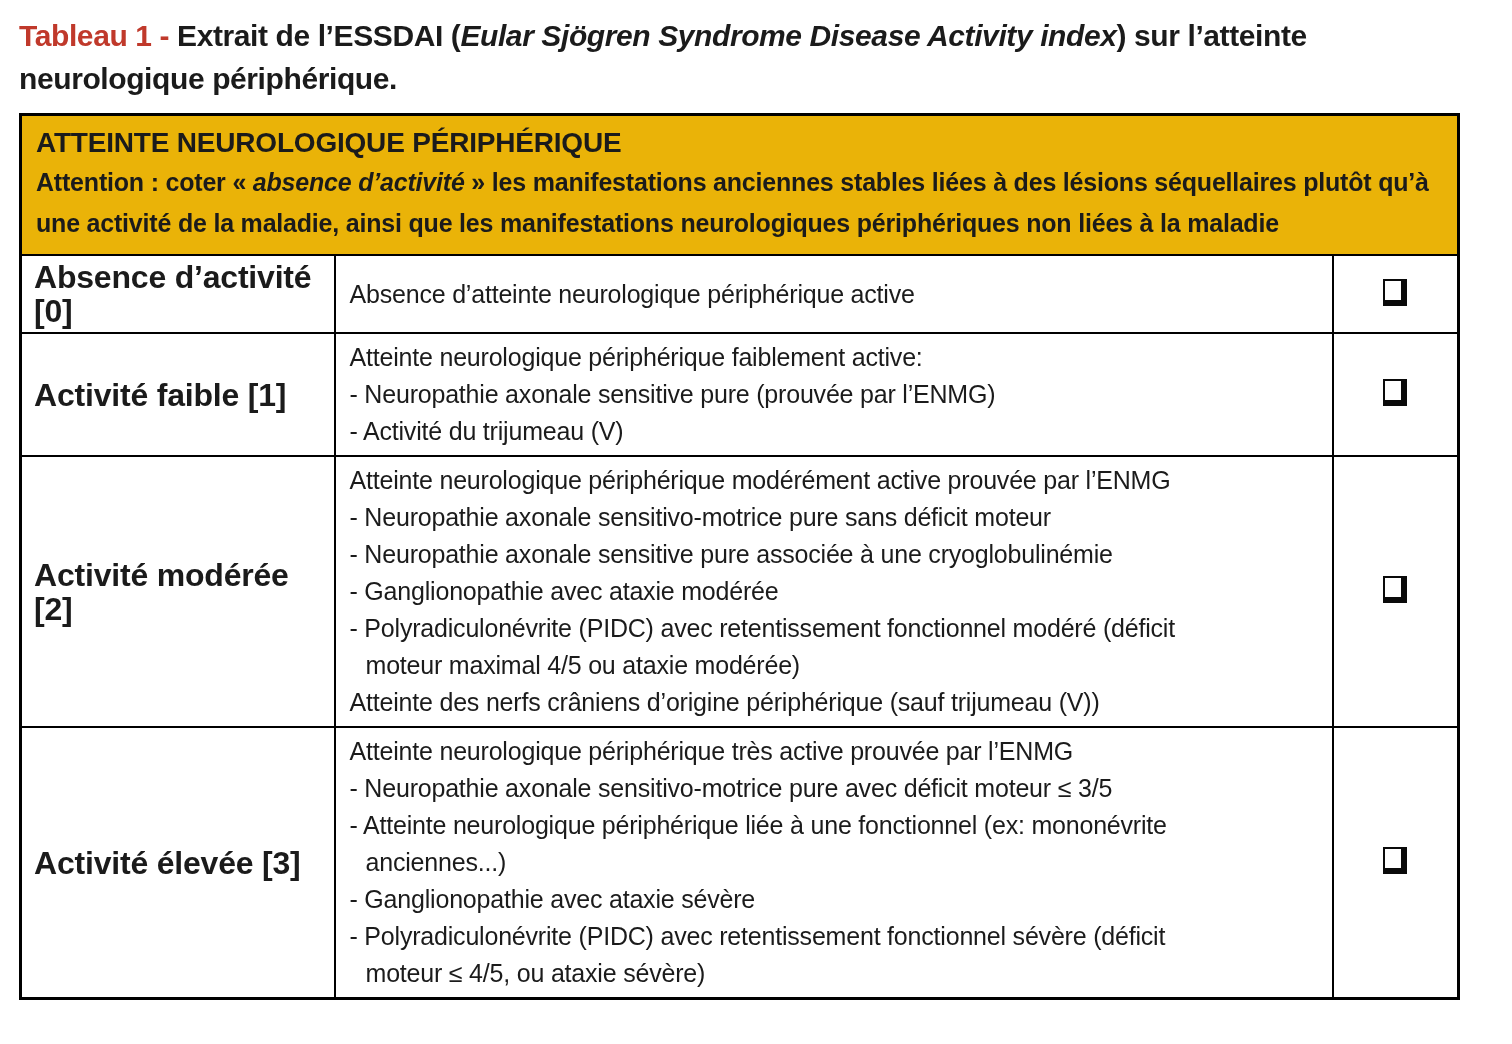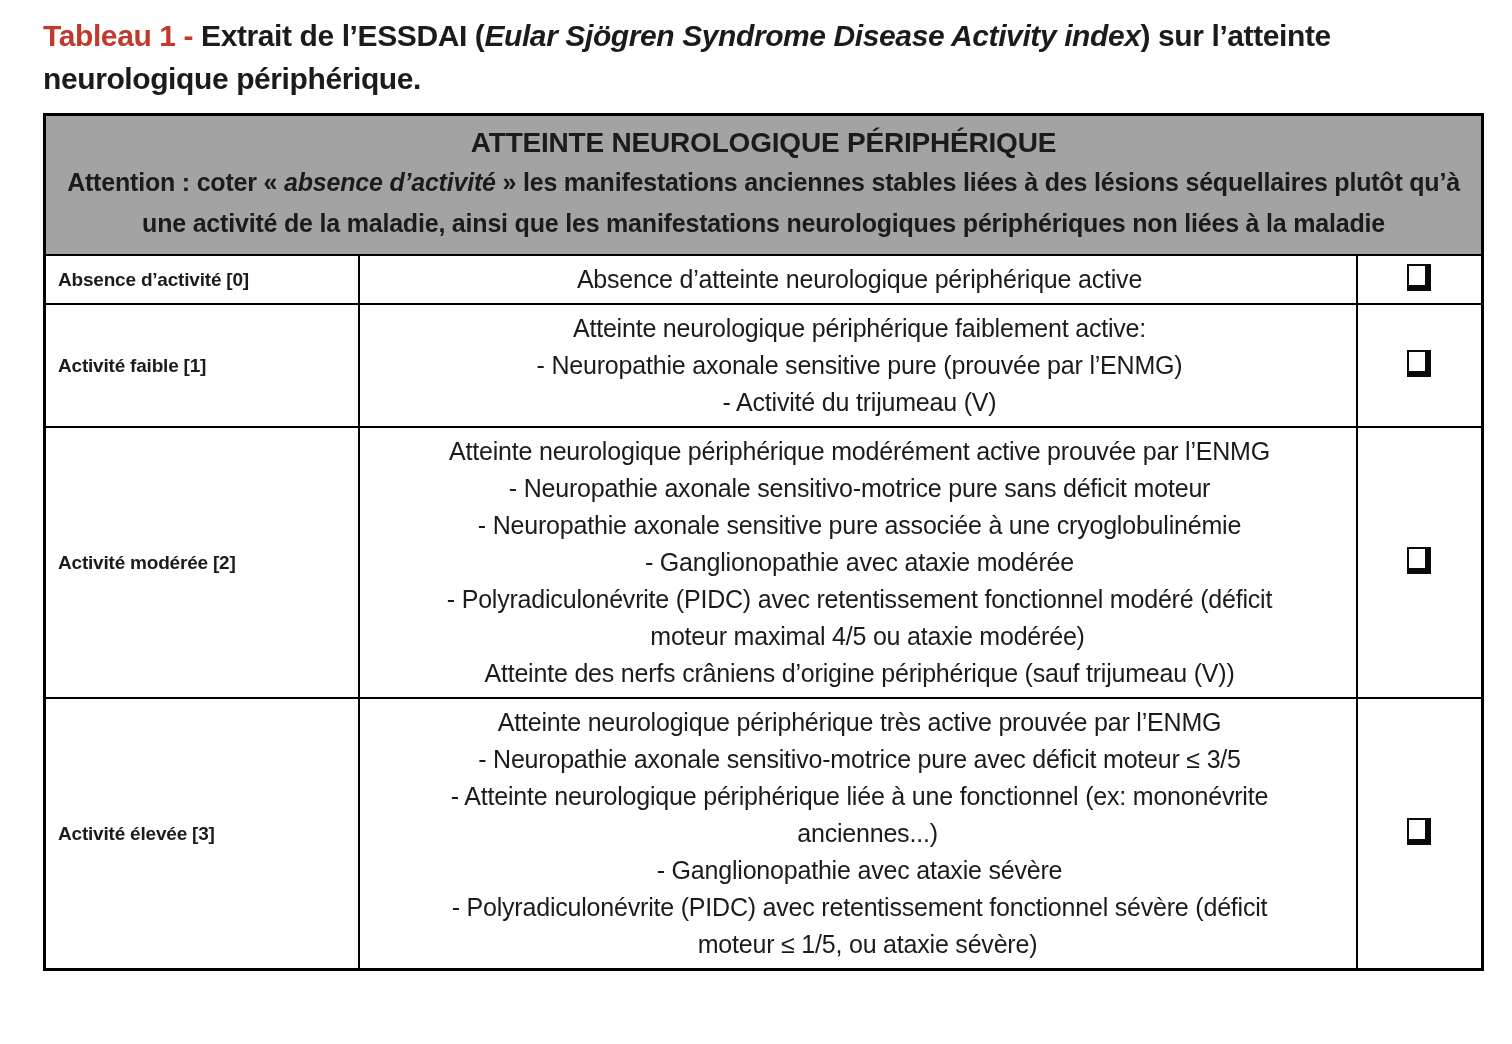--- a/index.html
+++ b/index.html
@@ -11,21 +11,21 @@
   }
   body {
     width: 1512px;
     height: 1044px;
     overflow: hidden;
   }
   .page {
     box-sizing: border-box;
     width: 1512px;
     height: 1004px;
-    padding: 14px 30px 0 43px;
+    padding: 14px 30px 0 19px;
   }
 
   
   .doc-title {
     margin: 0;
     font-size: 30px;
     font-weight: 700;
     letter-spacing: -0.4px;
     line-height: 43px;
     max-width: 1438px;
@@ -49,56 +49,55 @@
     table-layout: fixed;
     width: 1438px;
     border: 3px solid #000;
   }
   table.essdai td {
     border: 2px solid #000;
   }
 
   
   td.hdr-cell {
-    background: #a3a3a3;
+    background: #eab308;
     padding: 8px 14px 10px 14px;
     border-bottom: 3px solid #000;
-    text-align: center;
   }
   .hdr-title {
     font-size: 28px;
     font-weight: 700;
     letter-spacing: -0.2px;
     line-height: 38px;
   }
   .hdr-note {
     font-size: 25px;
     font-weight: 700;
     letter-spacing: -0.2px;
     line-height: 41px;
   }
   .hdr-note em { font-style: italic; }
 
   
   td.level-cell {
     vertical-align: middle;
-    font-size: 19px;
+    font-size: 32px;
     font-weight: 700;
     letter-spacing: -0.2px;
     padding: 4px 12px;
     line-height: 34px;
   }
   td.desc-cell {
     vertical-align: middle;
     font-size: 25px;
     font-weight: 400;
     letter-spacing: -0.2px;
     padding: 5px 10px 5px 14px;
   }
-  td.desc-cell .line { line-height: 37px; text-align: center; }
+  td.desc-cell .line { line-height: 37px; }
   td.desc-cell .line.dash { padding-left: 16px; text-indent: -16px; }
   td.desc-cell .line.cont { padding-left: 16px; }
 
   td.check-cell {
     vertical-align: middle;
     text-align: center;
   }
   .checkbox-icon {
     display: inline-block;
     width: 16px;
@@ -163,20 +162,20 @@
         </tr>
         <tr>
           <td class="level-cell">Activité élevée [3]</td>
           <td class="desc-cell">
             <div class="line">Atteinte neurologique périphérique très active prouvée par l’ENMG</div>
             <div class="line dash">- Neuropathie axonale sensitivo-motrice pure avec déficit moteur ≤ 3/5</div>
             <div class="line dash">- Atteinte neurologique périphérique liée à une fonctionnel (ex: mononévrite</div>
             <div class="line cont">anciennes...)</div>
             <div class="line dash">- Ganglionopathie avec ataxie sévère</div>
             <div class="line dash">- Polyradiculonévrite (PIDC) avec retentissement fonctionnel sévère (déficit</div>
-            <div class="line cont">moteur ≤ 1/5, ou ataxie sévère)</div>
+            <div class="line cont">moteur ≤ 4/5, ou ataxie sévère)</div>
           </td>
           <td class="check-cell"><span class="checkbox-icon"></span></td>
         </tr>
       </tbody>
   </table>
 
 </div>
 
 </body></html>

